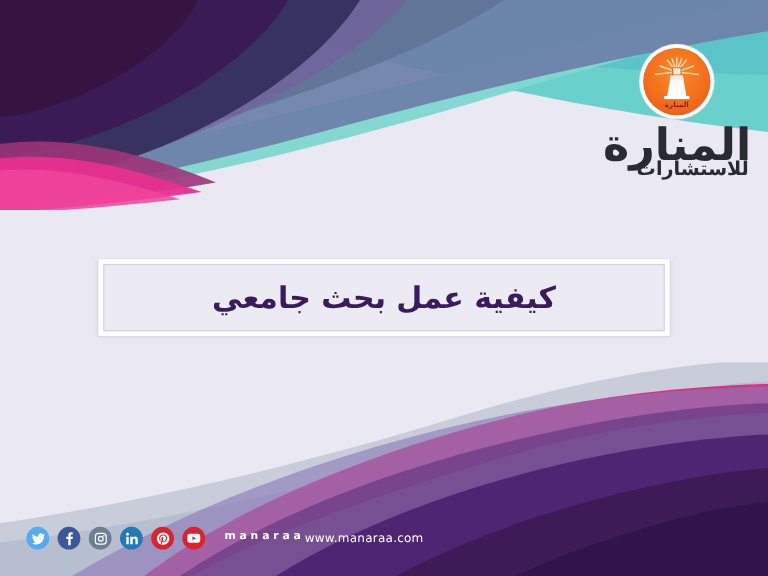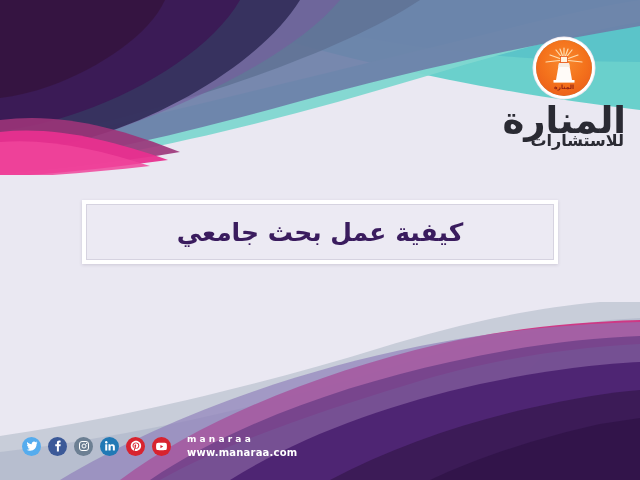--- a/index.html
+++ b/index.html
@@ -78,21 +78,21 @@
     color: #2a2a33;
     direction: rtl;
     margin-top: -6px;
     margin-right: 2px;
   }
 
   
   #title-card {
     position: absolute;
     left: 82px;
-    top: 200px;
+    top: 216px;
     width: 476px;
     height: 64px;
     background: #ffffff;
     padding: 4px;
     box-sizing: border-box;
     box-shadow: 0 1px 3px rgba(70, 60, 95, 0.18);
   }
 
   #title-inner {
     width: 100%;
@@ -135,37 +135,37 @@
     flex: 0 0 auto;
   }
 
   .social-icon svg {
     display: block;
   }
 
   #footer-text {
     margin-left: 9px;
     display: flex;
-    flex-direction: column;
+    flex-direction: row;
     justify-content: center;
     line-height: 1.15;
   }
 
   #brand-latin {
     font-family: "DejaVu Sans", "Liberation Sans", sans-serif;
     font-size: 9px;
     font-weight: bold;
     color: #ffffff;
     letter-spacing: 3.2px;
   }
 
   #brand-url {
     font-family: "DejaVu Sans", "Liberation Sans", sans-serif;
     font-size: 10px;
-    font-weight: bold;
+    font-weight: normal;
     color: #ffffff;
     letter-spacing: 0.2px;
     margin-top: 2px;
   }
 </style>
 </head>
 <body>
 
 <div id="slide">
 

